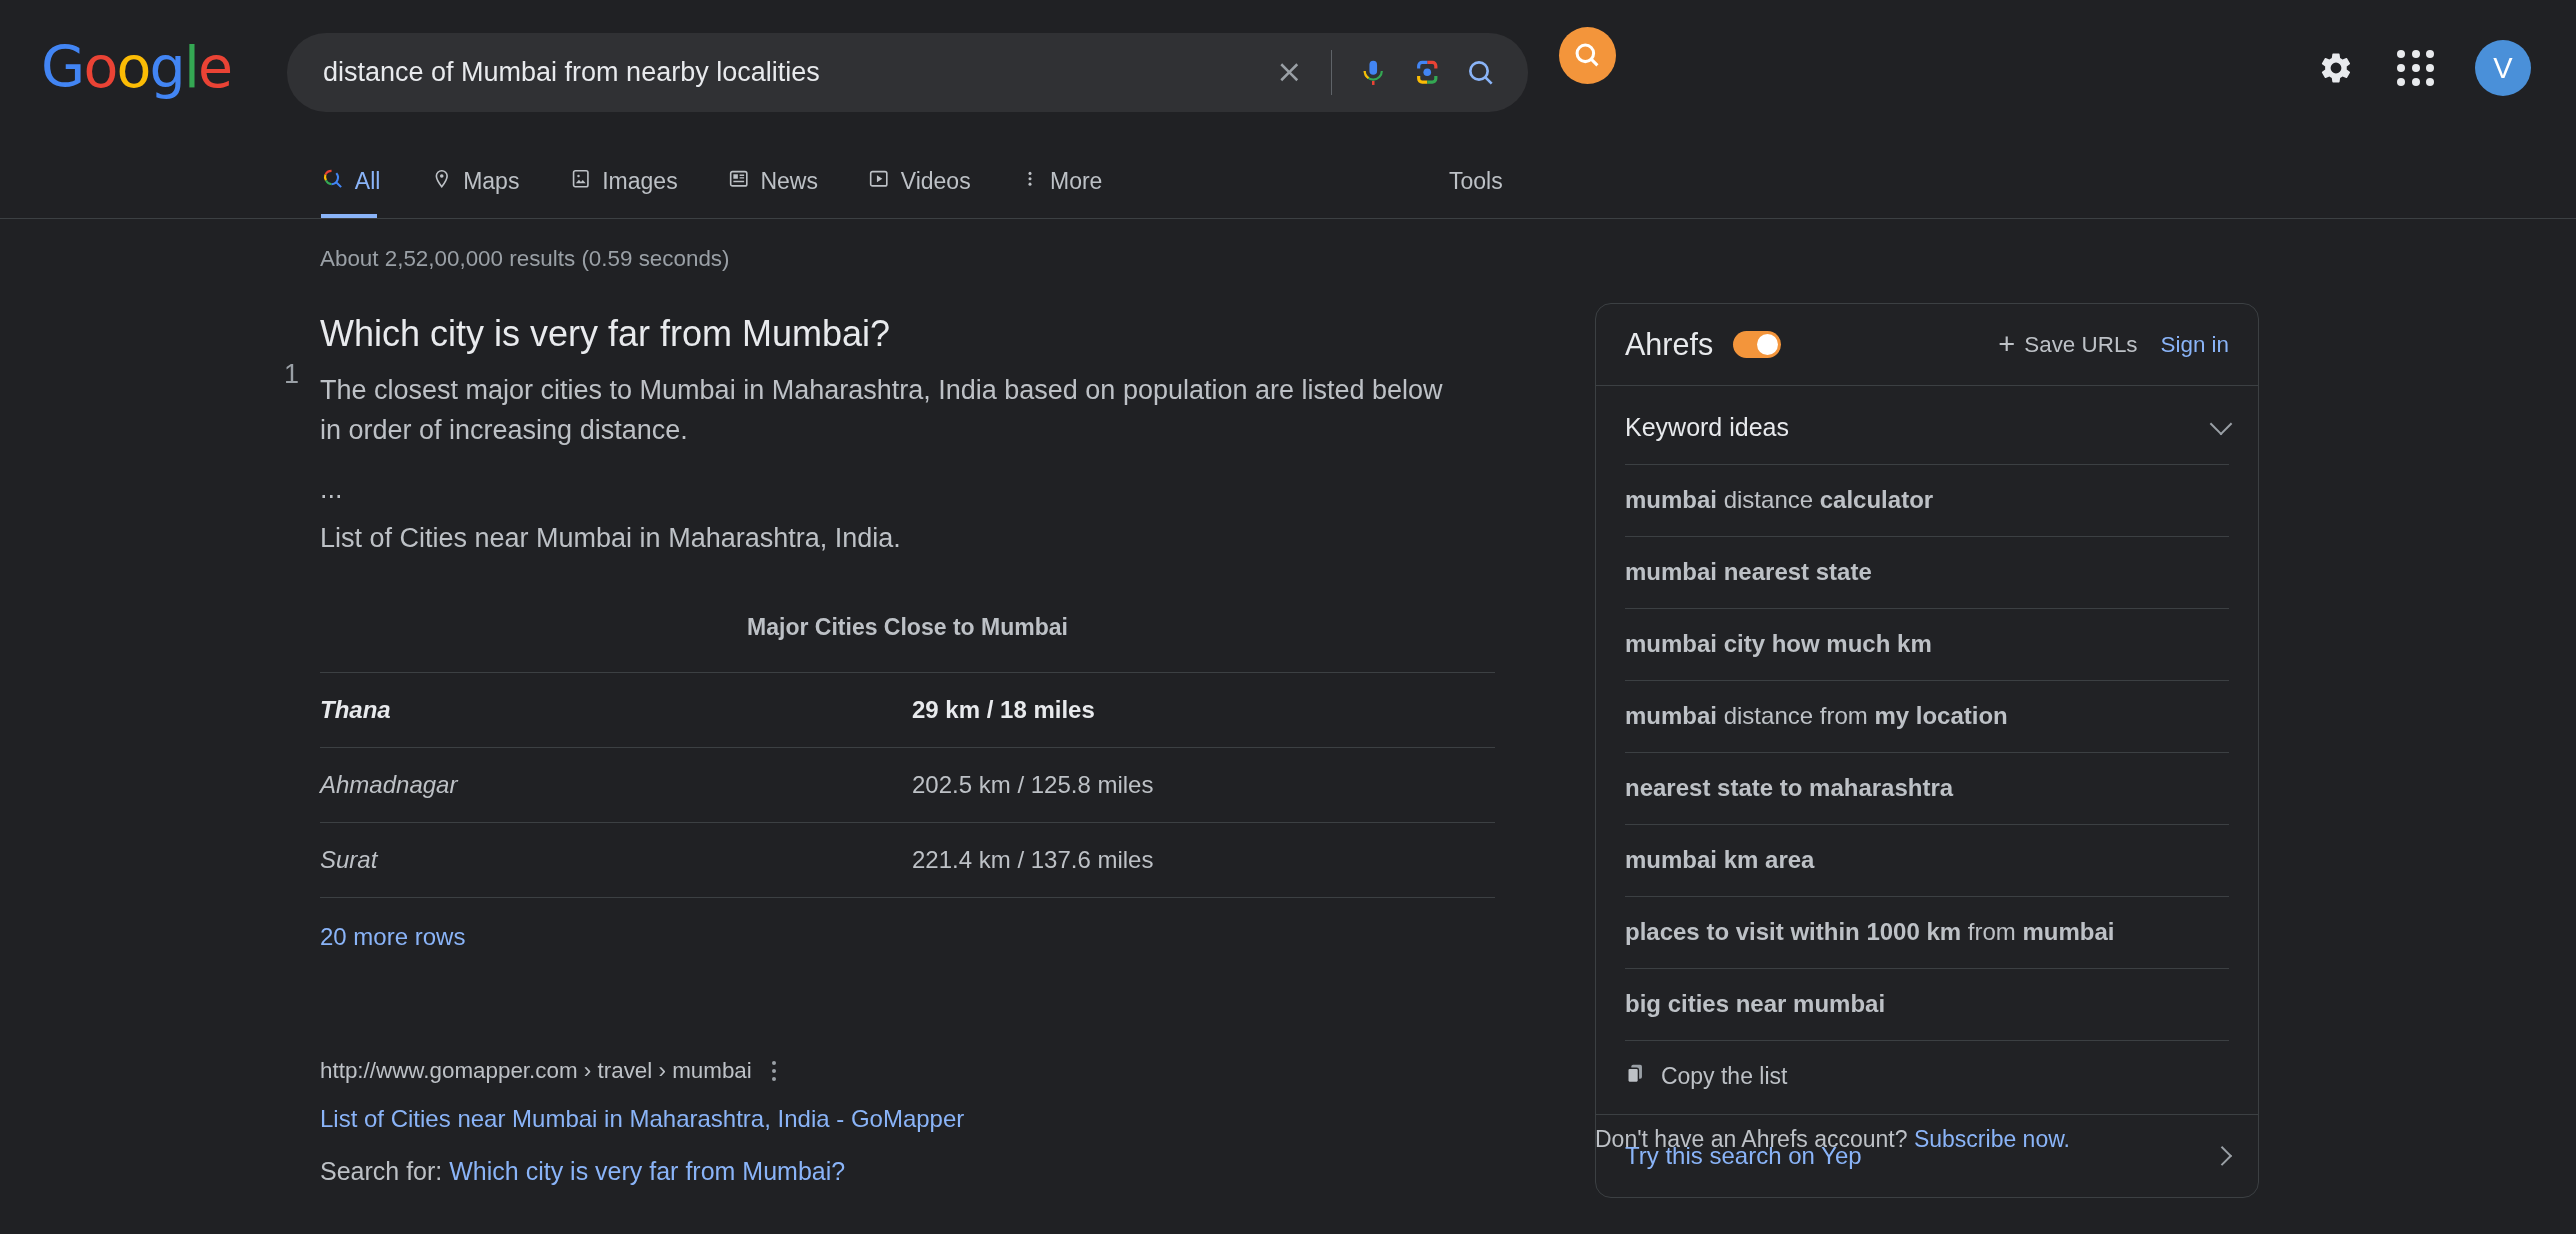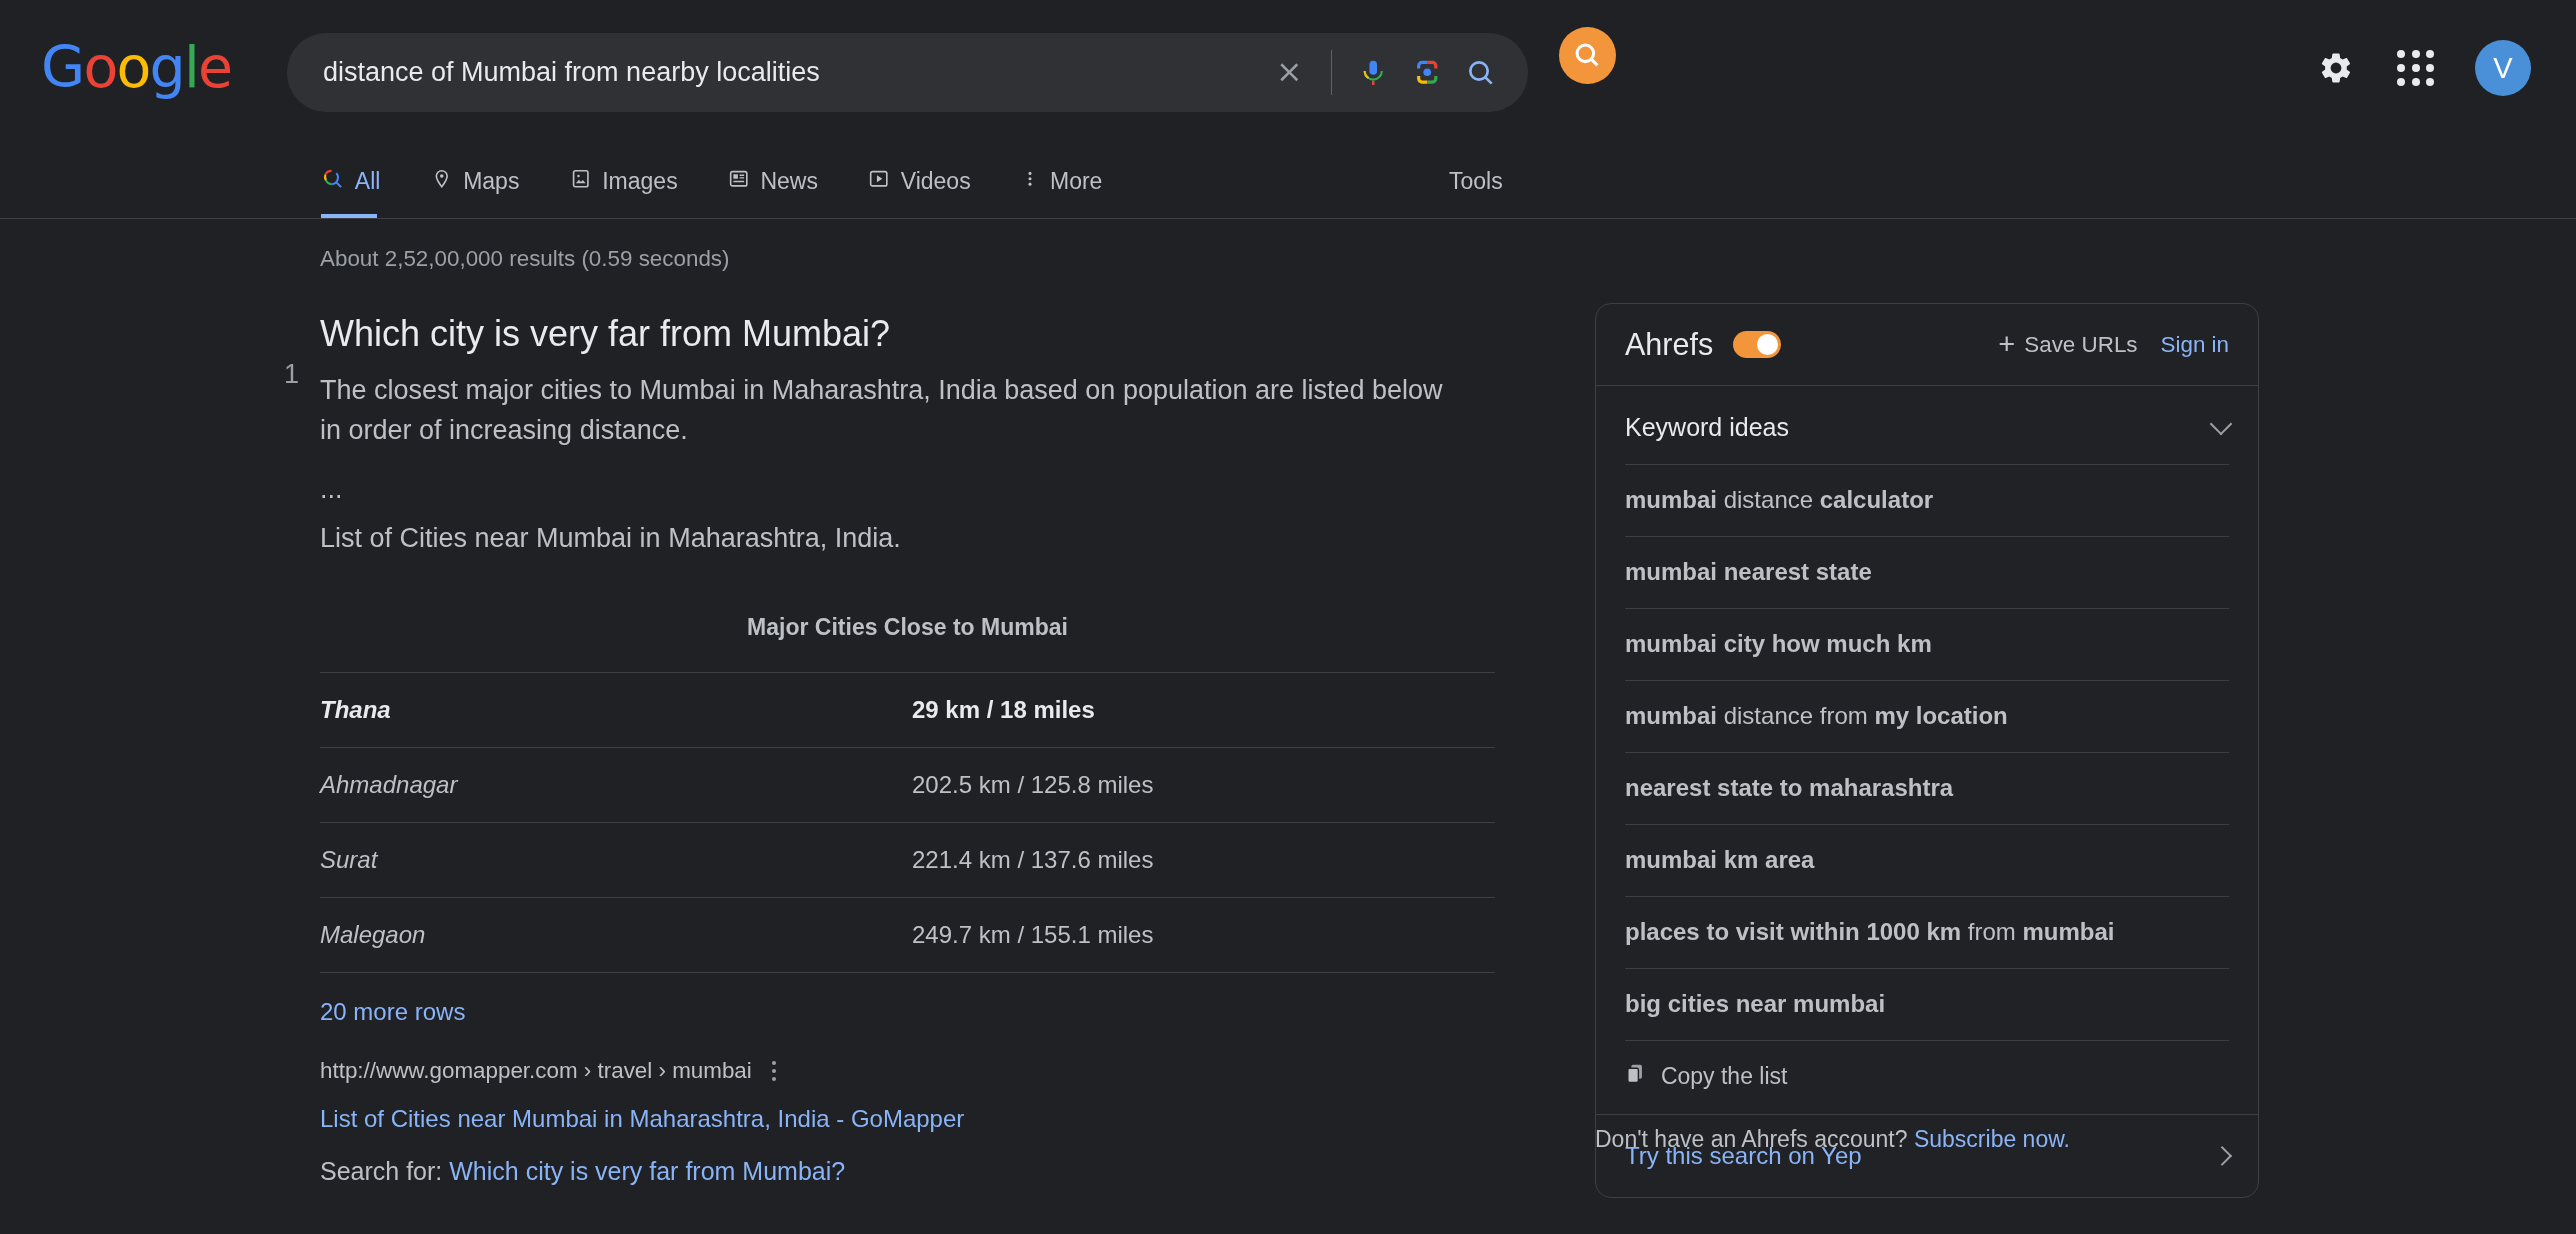--- a/index.html
+++ b/index.html
@@ -407,24 +407,20 @@
           <td class="col-dist">29 km / 18 miles</td>
         </tr>
         <tr>
           <td>Ahmadnagar</td>
           <td class="col-dist">202.5 km / 125.8 miles</td>
         </tr>
         <tr>
           <td>Surat</td>
           <td class="col-dist">221.4 km / 137.6 miles</td>
         </tr>
-        <tr>
-          <td>Malegaon</td>
-          <td class="col-dist">249.7 km / 155.1 miles</td>
-        </tr>
       </tbody>
     </table>
     <div class="more-rows">20 more rows</div>
   </div>
 </div>
 
 <div class="result-url-row">
   <span class="result-url">http://www.gomapper.com › travel › mumbai</span>
   <span class="kebab">
       <i></i>

